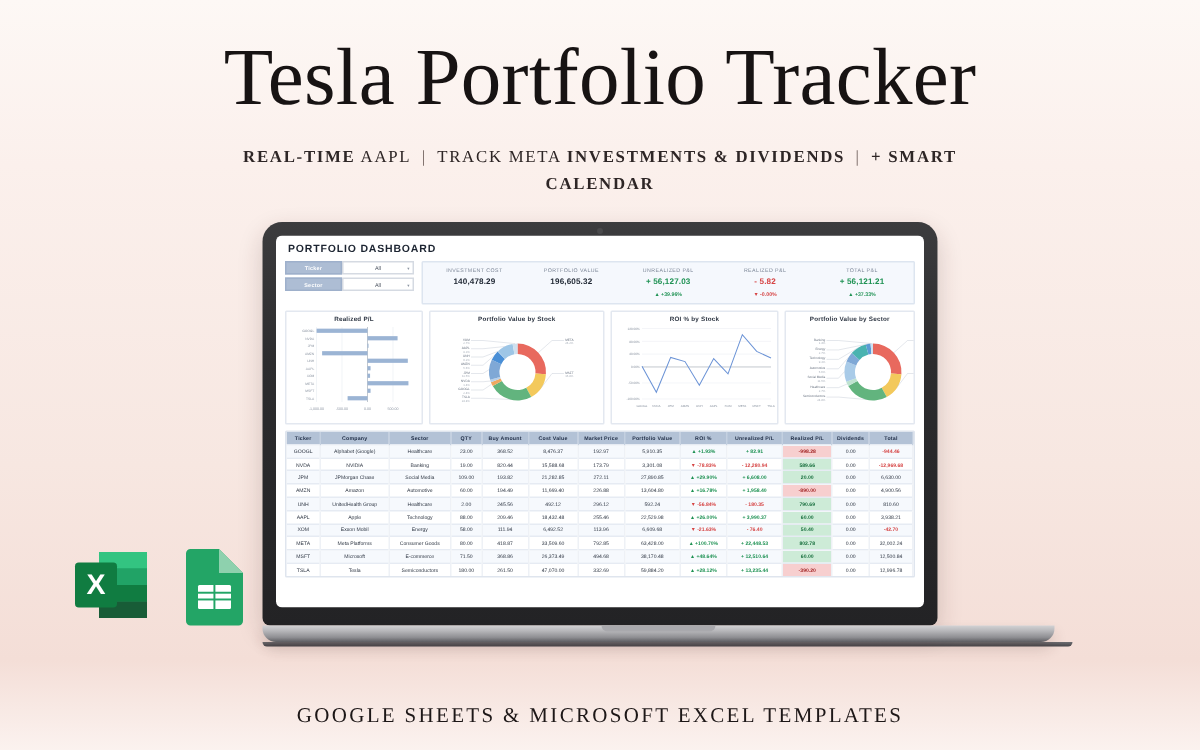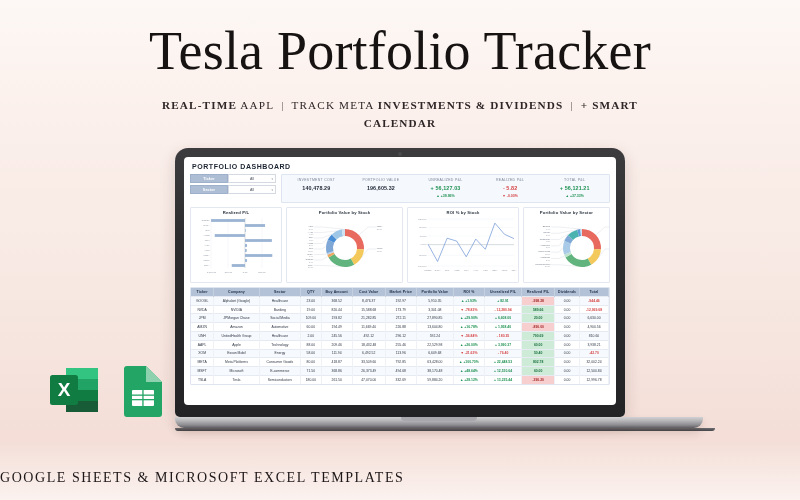--- a/index.html
+++ b/index.html
@@ -139,21 +139,21 @@
   td.chip-neg { color: #d64545; font-weight: 700; }
   .hl-green { background: #cdebd7 !important; color: #176e3d; font-weight: 700; }
   .hl-red { background: #f7cfcf !important; color: #a32626; font-weight: 700; }
 
   
   .apps { position: absolute; left: 46px; bottom: 82px; display: flex; gap: 16px; align-items: flex-end; }
   .icon-excel, .icon-sheets { position: relative; width: 56px; height: 56px; }
 
   
   .footer {
-    position: absolute; left: 0; right: 0; bottom: 14px; 
+    position: absolute; left: 0; right: 0; bottom: 14px; text-align: center;
     font-family: "Liberation Serif", serif;
     font-size: 14px; letter-spacing: 1.55px; color: #1d1717;
   }
 </style>
 </head>
 <body>
 
 <div class="hero-title">Tesla Portfolio Tracker</div>
 
 <div class="hero-sub">

